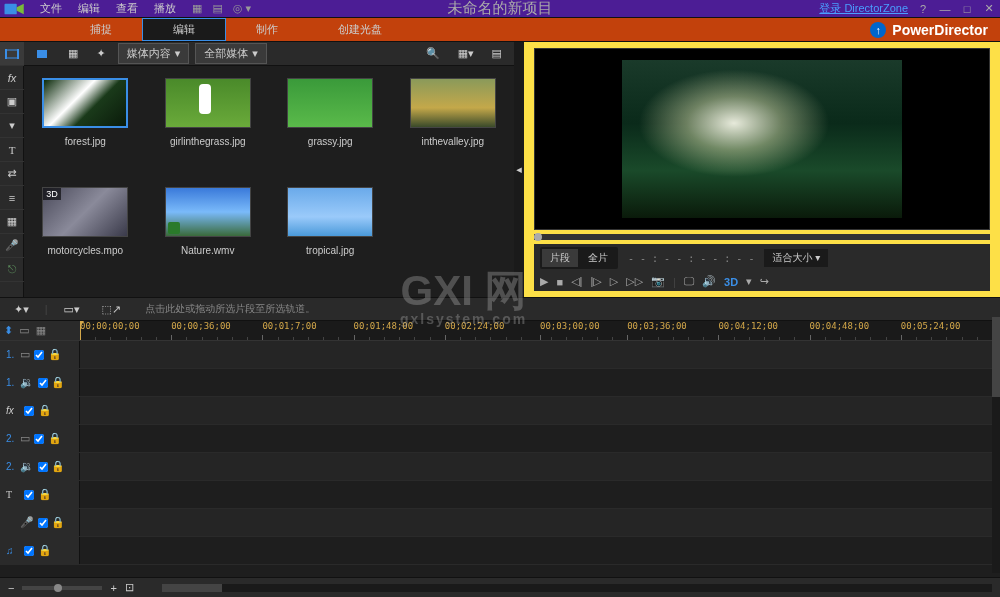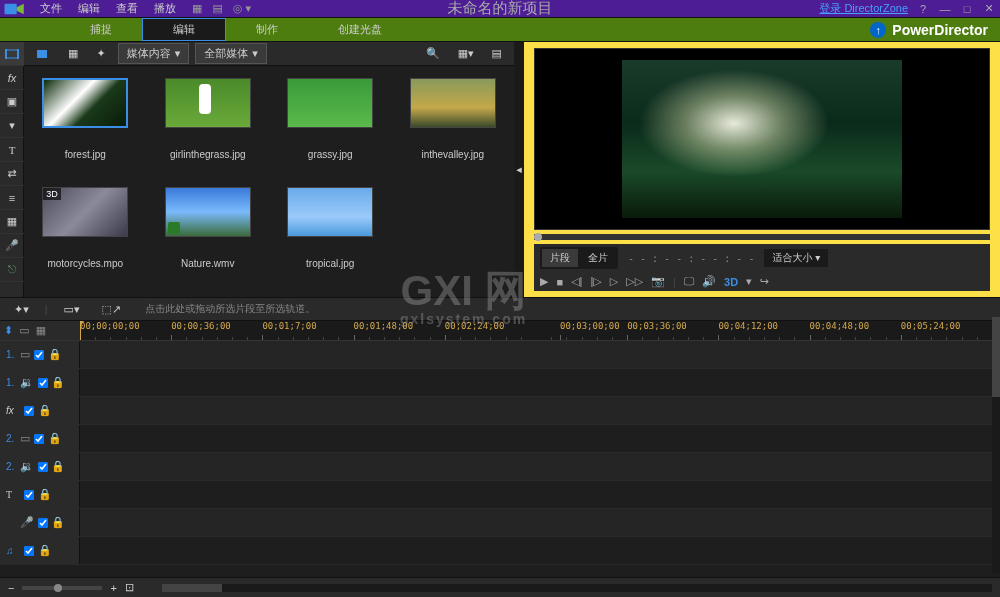--- a/index.html
+++ b/index.html
@@ -11,42 +11,42 @@
 .app-icon svg { width: 100%; height: 100%; }
 .menu-item { padding: 0 8px; cursor: pointer; font-size: 11px; }
 .menubar-icons { display: flex; gap: 10px; margin-left: 8px; color: #999; }
 .menubar-icons span { cursor: pointer; }
 .title-center { position: absolute; left: 50%; transform: translateX(-50%); color: #aaa; font-size: 15px; }
 .menubar-right { margin-left: auto; display: flex; align-items: center; gap: 8px; }
 .dz-link { color: #4a9eff; text-decoration: underline; cursor: pointer; font-size: 11px; }
 .win-btn { width: 14px; height: 14px; display: flex; align-items: center; justify-content: center; cursor: pointer; color: #aaa; }
 
 
-.mode-tabs { height: 24px; background: #4d7c0f; display: flex; align-items: center; padding-left: 60px; border-bottom: 1px solid #111; position: relative; }
+.mode-tabs { height: 24px; background: #c2410c; display: flex; align-items: center; padding-left: 60px; border-bottom: 1px solid #111; position: relative; }
 .mode-tab { padding: 3px 30px; cursor: pointer; color: #ccc; font-size: 11px; }
 .mode-tab.active { border: 1px solid #3a8ee6; background: #1a1a1a; }
 .brand-right { position: absolute; right: 12px; display: flex; align-items: center; gap: 6px; }
 .brand-icon { width: 16px; height: 16px; background: #0066cc; border-radius: 50%; display: flex; align-items: center; justify-content: center; color: #fff; font-size: 11px; font-weight: bold; }
 .brand-text { color: #fff; font-weight: bold; font-size: 14px; }
 
 
 .main-area { display: flex; height: 255px; background: #1e1e1e; }
 
 
 .tool-sidebar { width: 24px; background: #2a2a2a; display: flex; flex-direction: column; border-right: 1px solid #111; }
 .tool-btn { width: 24px; height: 24px; display: flex; align-items: center; justify-content: center; cursor: pointer; color: #ccc; border-bottom: 1px solid #333; }
 .tool-btn.active { background: #3a3a3a; }
 
 
 .media-panel { width: 490px; background: #1e1e1e; display: flex; flex-direction: column; }
 .media-toolbar { height: 24px; background: #2a2a2a; display: flex; align-items: center; padding: 0 6px; gap: 6px; border-bottom: 1px solid #111; }
 .tb-btn { padding: 2px 6px; cursor: pointer; color: #ccc; display: flex; align-items: center; }
 .tb-dropdown { background: #3a3a3a; border: 1px solid #555; padding: 2px 8px; cursor: pointer; font-size: 11px; display: flex; align-items: center; gap: 4px; }
 .media-grid { flex: 1; padding: 12px 10px; display: grid; grid-template-columns: repeat(4, 1fr); gap: 10px 20px; overflow-y: auto; }
-.media-item { display: flex; flex-direction: column; align-items: center; gap: 21px; cursor: pointer; }
+.media-item { display: flex; flex-direction: column; align-items: center; gap: 8px; cursor: pointer; }
 .thumb { width: 86px; height: 50px; border: 1px solid #444; position: relative; }
 .thumb.selected { border: 2px solid #3a8ee6; }
 .thumb-3d { position: absolute; top: 0; left: 0; background: rgba(0,0,0,0.6); color: #fff; font-size: 9px; padding: 1px 3px; }
 .thumb-badge { position: absolute; bottom: 2px; left: 2px; width: 12px; height: 12px; background: #2a7a2a; border-radius: 2px; }
 .media-name { font-size: 10px; color: #ccc; text-align: center; }
 
 
 .collapse-handle { width: 10px; background: #1a1a1a; display: flex; align-items: center; justify-content: center; cursor: pointer; }
 
 
@@ -315,21 +315,21 @@
         <div class="ruler-minor" style="left: 304px;"></div>
         <div class="ruler-minor" style="left: 319.2px;"></div>
         <div class="ruler-minor" style="left: 334.4px;"></div>
         <div class="ruler-minor" style="left: 349.6px;"></div>
         <div class="ruler-tick" style="left: 364.8px;">00;02;24;00</div>
         <div class="ruler-minor" style="left: 380px;"></div>
         <div class="ruler-minor" style="left: 395.2px;"></div>
         <div class="ruler-minor" style="left: 410.4px;"></div>
         <div class="ruler-minor" style="left: 425.6px;"></div>
         <div class="ruler-minor" style="left: 440.8px;"></div>
-        <div class="ruler-tick" style="left: 480px;">00;03;00;00</div>
+        <div class="ruler-tick" style="left: 460px;">00;03;00;00</div>
         <div class="ruler-minor" style="left: 471.2px;"></div>
         <div class="ruler-minor" style="left: 486.4px;"></div>
         <div class="ruler-minor" style="left: 501.6px;"></div>
         <div class="ruler-minor" style="left: 516.8px;"></div>
         <div class="ruler-minor" style="left: 532px;"></div>
         <div class="ruler-tick" style="left: 547.2px;">00;03;36;00</div>
         <div class="ruler-minor" style="left: 562.4px;"></div>
         <div class="ruler-minor" style="left: 577.6px;"></div>
         <div class="ruler-minor" style="left: 592.8px;"></div>
         <div class="ruler-minor" style="left: 608px;"></div>

